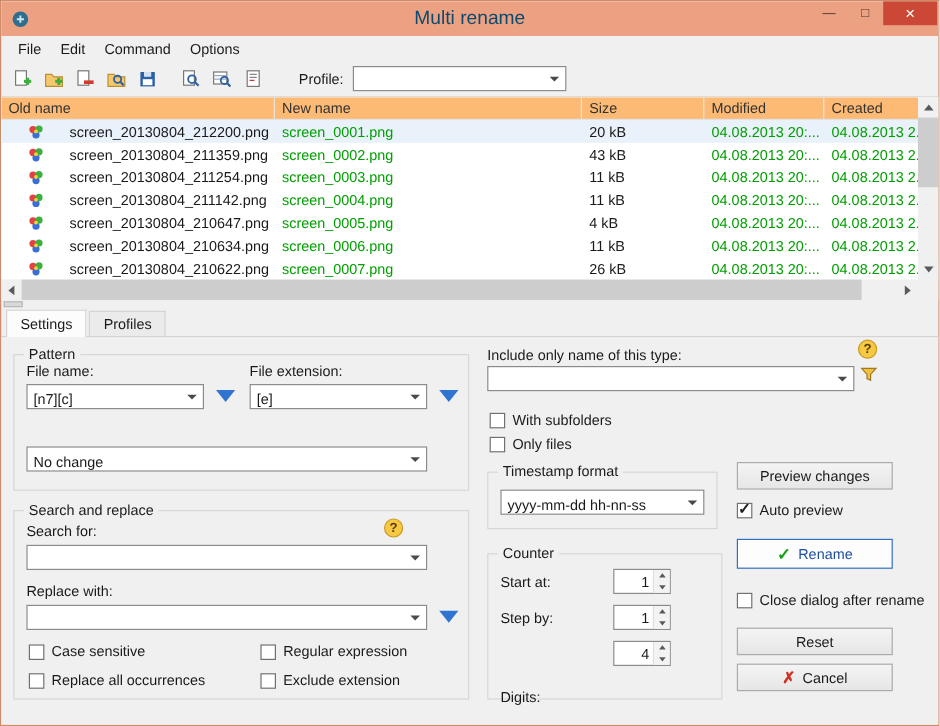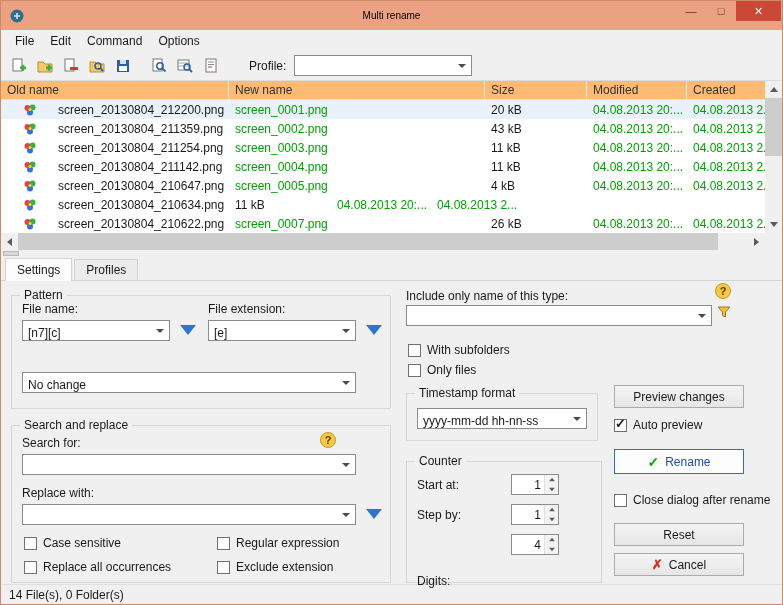--- a/index.html
+++ b/index.html
@@ -4,21 +4,21 @@
 <style>
   * { box-sizing: border-box; margin: 0; padding: 0; }
   html,body { width: 783px; height: 605px; }
   body { font-family: "Liberation Sans", sans-serif; font-size: 12px; color: #1a1a1a; }
   .window { width: 783px; height: 605px; border: 1px solid #cf8a67; background: #f0f0f0;
             display: flex; flex-direction: column; overflow: hidden; }
 
   
   .titlebar { flex: 0 0 29px; background: #eca183; display: flex; align-items: center; position: relative; }
   .app-icon { margin-left: 8px; width: 16px; height: 16px; z-index: 2; }
-  .title { position: absolute; left: 0; right: 0; text-align: center; font-size: 10px; color: #000000; }
+  .title { position: absolute; left: 0; right: 0; text-align: center; font-size: 16px; color: #0c4a6e; }
   .caption-buttons { margin-left: auto; display: flex; align-self: flex-start; z-index: 2; margin-right: 1px; }
   .cap-btn { width: 30px; height: 20px; display: flex; align-items: center; justify-content: center;
              color: #4a3326; font-size: 11px; cursor: default; }
   .cap-close { width: 45px; background: #ca4835; color: #fff; font-size: 14px; }
 
   
   .menubar { flex: 0 0 21px; display: flex; align-items: center; padding-left: 6px; }
   .menu-item { padding: 2px 8px; }
   .toolbar { flex: 0 0 30px; display: flex; align-items: center; padding-left: 6px; gap: 2px;
              border-bottom: 1px solid #dcdcdc; }
@@ -280,20 +280,21 @@
       <div class="lrow">
         <div class="cell c-old">
             <span class="ficon"><svg width="14" height="14">
                 <circle cx="4.5" cy="5" r="3" fill="#e04343"></circle>
                 <circle cx="9.5" cy="4.5" r="3" fill="#3fae3f"></circle>
                 <circle cx="7" cy="9.5" r="3" fill="#3a6fd8"></circle>
                 <circle cx="7" cy="6.5" r="1.6" fill="#f5d327"></circle>
               </svg></span>
             <span>screen_20130804_210634.png</span>
           </div>
+        <div class="cell c-new green">screen_0006.png</div>
         <div class="cell c-size">11 kB</div>
         <div class="cell c-mod green">04.08.2013 20:...</div>
         <div class="cell c-cre green">04.08.2013 2...</div>
       </div>
       <div class="lrow">
         <div class="cell c-old">
             <span class="ficon"><svg width="14" height="14">
                 <circle cx="4.5" cy="5" r="3" fill="#e04343"></circle>
                 <circle cx="9.5" cy="4.5" r="3" fill="#3fae3f"></circle>
                 <circle cx="7" cy="9.5" r="3" fill="#3a6fd8"></circle>
@@ -489,17 +490,14 @@
     </div>
     <div class="btn" style="left:613px; top:242px;">
       <span>Reset</span>
     </div>
     <div class="btn" style="left:613px; top:272px;">
       <span class="x-mark">✗</span>
       <span>Cancel</span>
     </div>
   </div>
 
-  <div class="statusbar">
-    <span>14 File(s), 0 Folder(s)</span>
-  </div>
 
 </div>
 
 </body></html>

